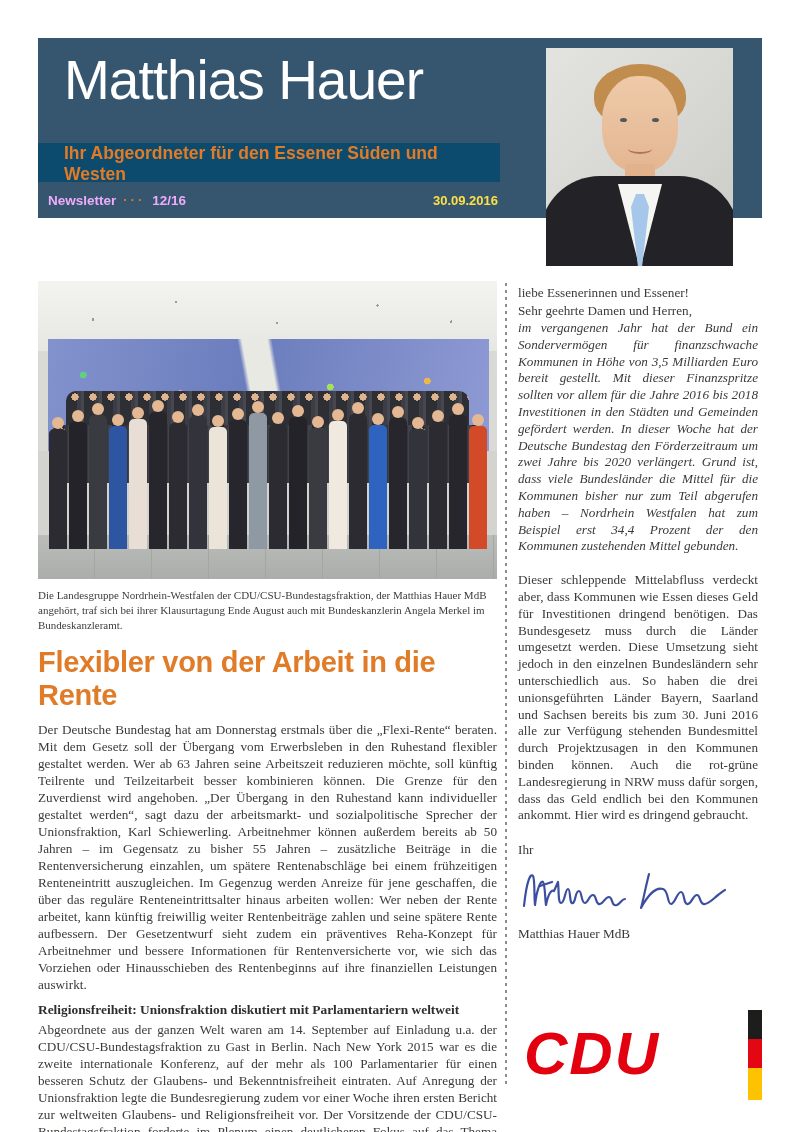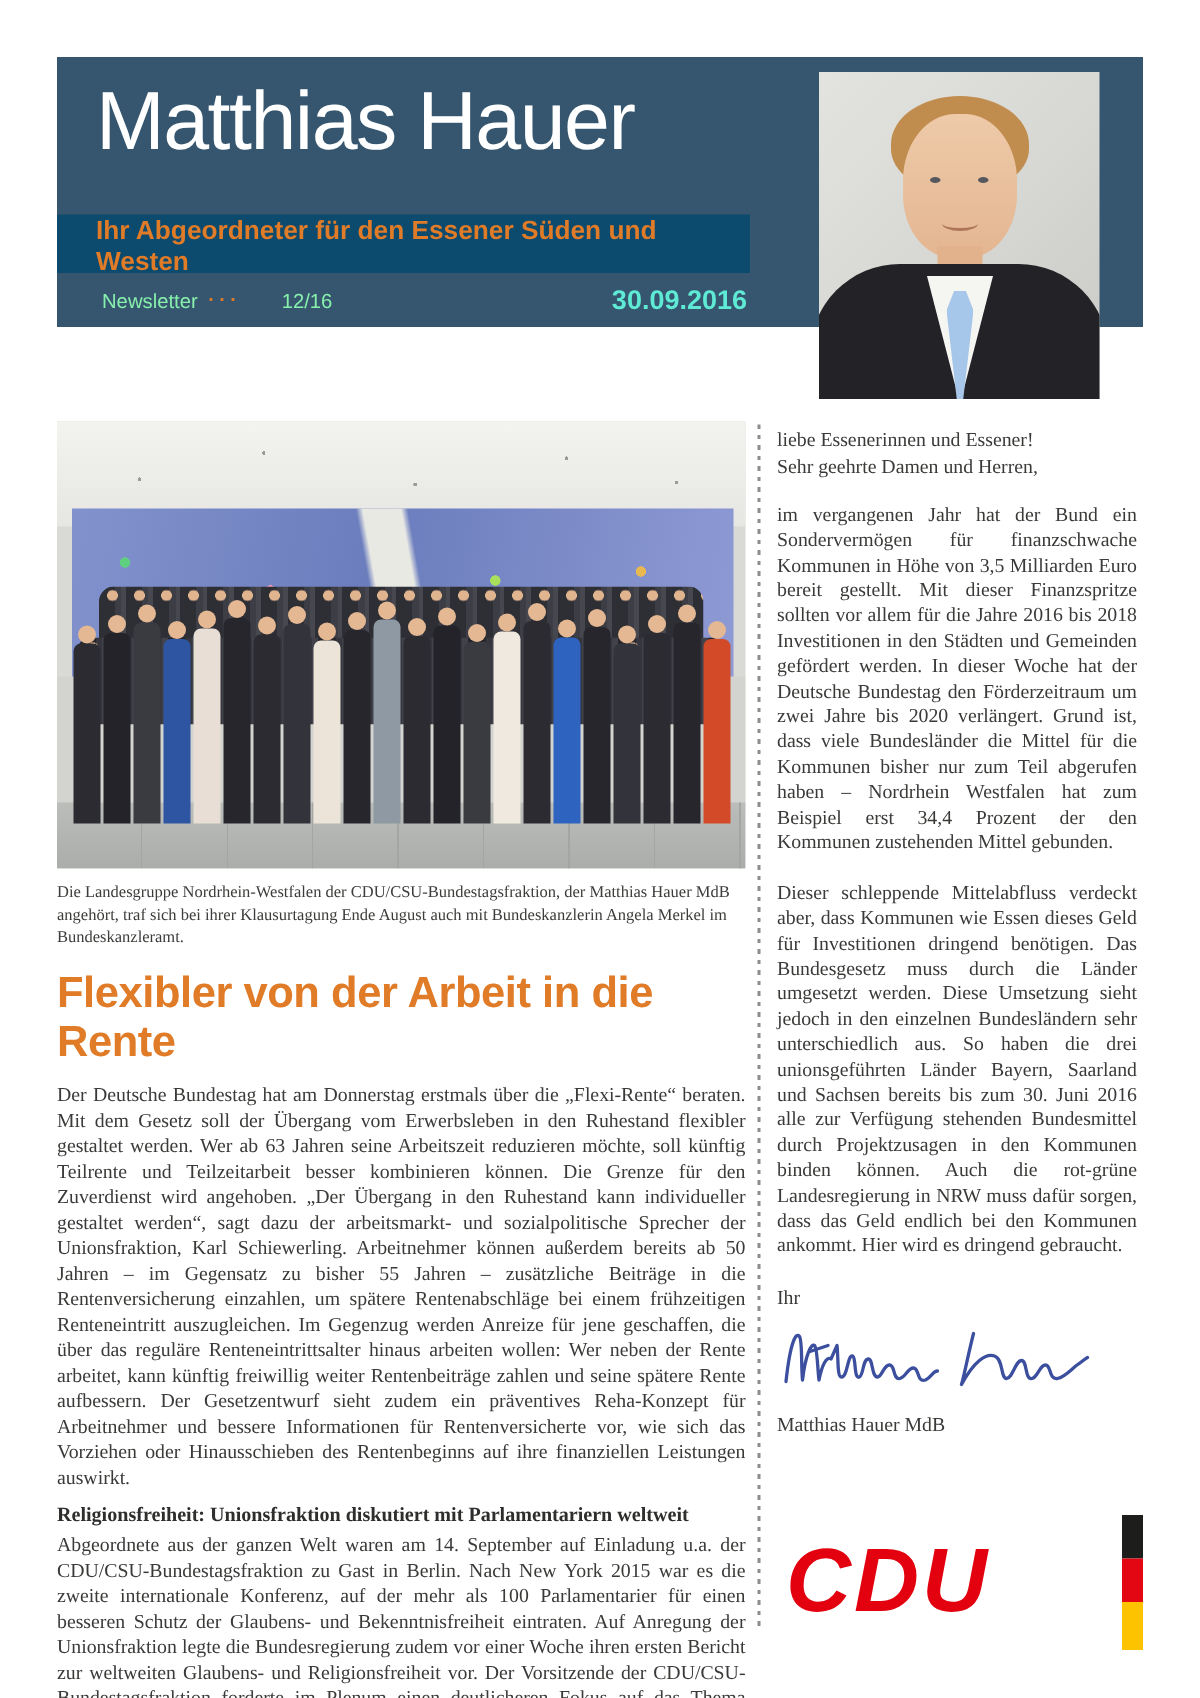--- a/index.html
+++ b/index.html
@@ -18,23 +18,23 @@
   .page{position:relative;width:800px;height:1132px;background:#fff;overflow:hidden;
         font-family:"Liberation Sans",sans-serif;color:var(--text-dark);}
 
   
   .header-block{position:absolute;left:38px;top:38px;width:724px;height:180px;background:var(--header-blue);}
   .header-name{position:absolute;left:26px;top:10px;font-size:55px;font-weight:400;letter-spacing:-1px;color:#fff;}
   .subtitle-strip{position:absolute;left:0;top:105px;width:462px;height:39px;background:#0c4a6e;display:flex;}
   .subtitle-text{margin-left:26px;font-size:17.5px;font-weight:700;color:var(--accent-orange);}
   .newsletter-bar{position:absolute;left:0;top:144px;width:460px;height:36px;display:flex;align-items:center;justify-content:space-between;padding-left:10px;}
   .newsletter-left{display:flex;align-items:baseline;gap:7px;}
-  .newsletter-label,.newsletter-issue{font-size:13.5px;font-weight:400;color:#86efac;margin-left:20px;}
+  .newsletter-label,.newsletter-issue{font-size:13.5px;font-weight:700;color:#f0abfc;}
   .newsletter-dots{font-size:13px;font-weight:700;color:var(--accent-orange);letter-spacing:3px;position:relative;top:-1px;}
-  .header-date{font-size:18px;font-weight:700;color:#5eead4;}
+  .header-date{font-size:13px;font-weight:700;color:#fde047;}
 
   
   .portrait{position:absolute;left:546px;top:48px;width:187px;height:218px;overflow:hidden;
             background:linear-gradient(135deg,#e3e3df 0%,#d6d6d2 55%,#c9c9c5 100%);}
   .pt-hair{position:absolute;left:48px;top:16px;width:92px;height:64px;background:#c08d4e;border-radius:50% 50% 45% 45%;}
   .pt-face{position:absolute;left:56px;top:28px;width:76px;height:96px;background:linear-gradient(#eecaa9,#e4b691);border-radius:46% 46% 44% 44%;}
   .pt-eye{position:absolute;top:42px;width:7px;height:4px;background:#55585c;border-radius:50%;}
   .pt-eye.l{left:18px}.pt-eye.r{left:50px}
   .pt-smile{position:absolute;left:26px;top:68px;width:24px;height:10px;border-bottom:2.5px solid #b0765a;border-radius:0 0 50% 50%;}
   .pt-neck{position:absolute;left:79px;top:116px;width:30px;height:26px;background:#e2b28c;}
@@ -93,21 +93,21 @@
   .photo-credit{font-family:"Liberation Serif",serif;font-size:11px;line-height:15px;color:#3c3c3a;}
   .article-title{margin-top:13px;font-size:29px;font-weight:600;color:var(--accent-orange);letter-spacing:-0.3px;}
   .body-text{font-family:"Liberation Serif",serif;font-size:13.2px;line-height:17px;text-align:justify;color:var(--text-dark);}
   .left-col .p1{margin-top:9px;}
   .subhead{margin-top:9px;font-family:"Liberation Serif",serif;font-size:13.4px;font-weight:700;color:#2e2e2c;}
   .left-col .p2{margin-top:3px;}
 
   
   .right-col .body-text{font-size:13.2px;line-height:16.8px;}
   .greeting{font-family:"Liberation Serif",serif;font-size:13.2px;line-height:18px;color:var(--text-dark);}
-  .right-col .rp1{margin-top:15px;}
+  .right-col .rp1{font-style:italic;}
   .right-col .rp2{margin-top:17px;}
   .closing{margin-top:18px;font-family:"Liberation Serif",serif;font-size:13.2px;color:var(--text-dark);}
   .signature{margin-top:4px;width:210px;height:58px;}
   .sig-path{fill:none;stroke:var(--signature-blue);stroke-width:2.2;stroke-linecap:round;stroke-linejoin:round;}
   .signer{margin-top:2px;font-family:"Liberation Serif",serif;font-size:13.2px;color:var(--text-dark);}
 
   
   .cdu-block{position:absolute;left:518px;top:1008px;width:244px;height:92px;}
   .cdu-text{position:absolute;left:6px;top:16px;font-size:60px;line-height:60px;font-weight:700;font-style:italic;
             letter-spacing:2px;color:var(--cdu-red);}

